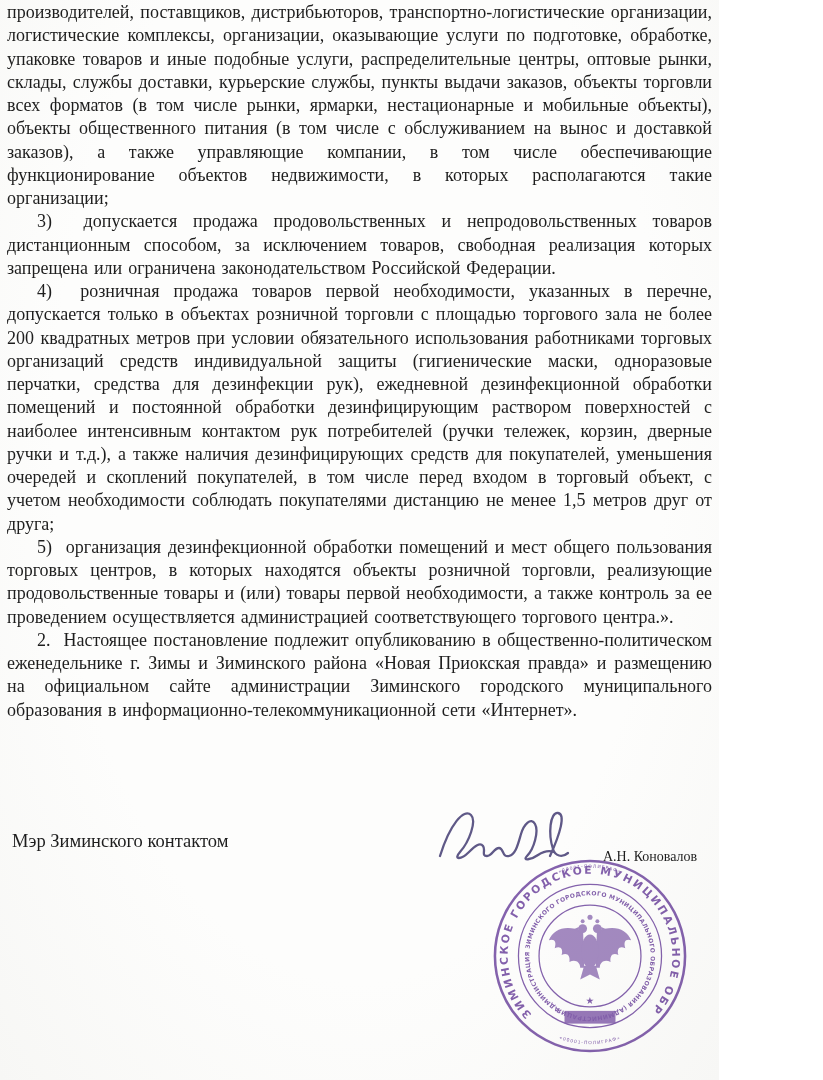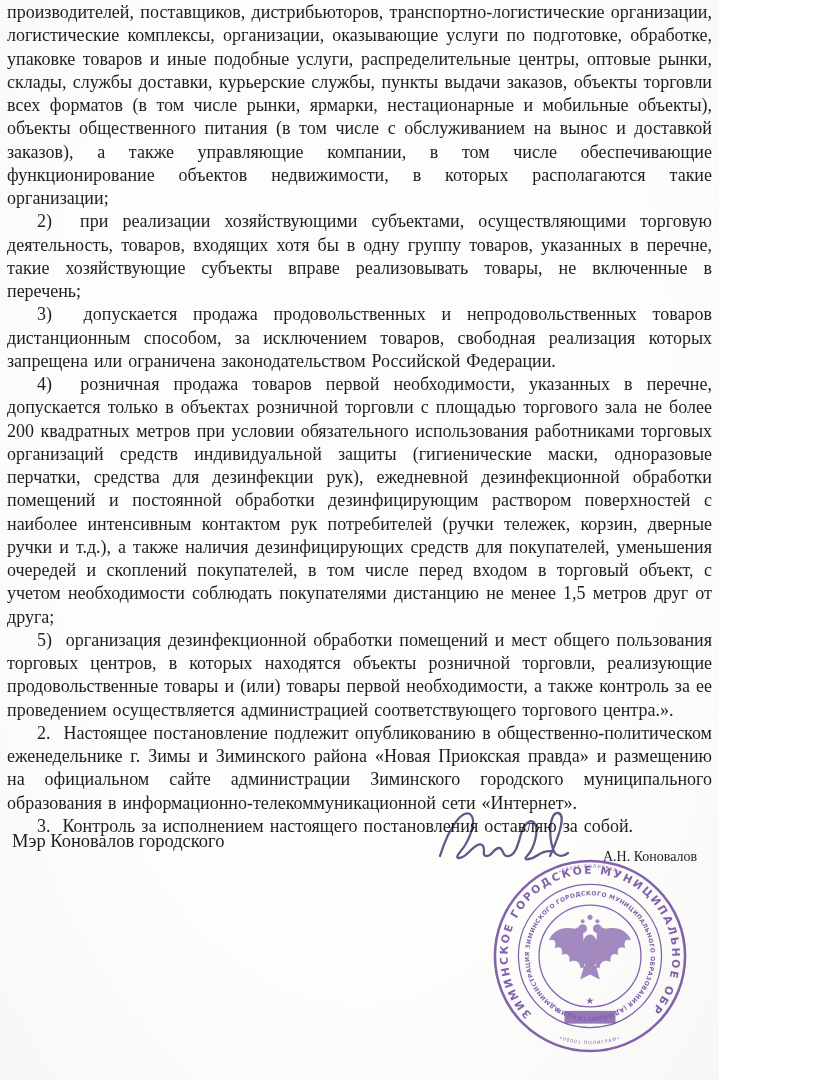--- a/index.html
+++ b/index.html
@@ -45,30 +45,28 @@
   .arms{fill:#7b55a8; opacity:.74;}
   .banner{fill:#7b55a8; opacity:.85;}
 </style>
 </head>
 <body>
 
 <div class="page">
 
   <div class="body-text">
     <p class="cont">производителей, поставщиков, дистрибьюторов, транспортно-логистические организации, логистические комплексы, организации, оказывающие услуги по подготовке, обработке, упаковке товаров и иные подобные услуги, распределительные центры, оптовые рынки, склады, службы доставки, курьерские службы, пункты выдачи заказов, объекты торговли всех форматов (в том числе рынки, ярмарки, нестационарные и мобильные объекты), объекты общественного питания (в том числе с обслуживанием на вынос и доставкой заказов), а также управляющие компании, в том числе обеспечивающие функционирование объектов недвижимости, в которых располагаются такие организации;</p>
-    <p>2)&nbsp; при реализации хозяйствующими субъектами, осуществляющими торговую деятельность, товаров, входящих хотя бы в одну группу товаров, указанных в перечне, такие хозяйствующие субъекты вправе реализовывать товары, не включенные в перечень;</p>
     <p>3)&nbsp; допускается продажа продовольственных и непродовольственных товаров дистанционным способом, за исключением товаров, свободная реализация которых запрещена или ограничена законодательством Российской Федерации.</p>
     <p>4)&nbsp; розничная продажа товаров первой необходимости, указанных в перечне, допускается только в объектах розничной торговли с площадью торгового зала не более 200 квадратных метров при условии обязательного использования работниками торговых организаций средств индивидуальной защиты (гигиенические маски, одноразовые перчатки, средства для дезинфекции рук), ежедневной дезинфекционной обработки помещений и постоянной обработки дезинфицирующим раствором поверхностей с наиболее интенсивным контактом рук потребителей (ручки тележек, корзин, дверные ручки и т.д.), а также наличия дезинфицирующих средств для покупателей, уменьшения очередей и скоплений покупателей, в том числе перед входом в торговый объект, с учетом необходимости соблюдать покупателями дистанцию не менее 1,5 метров друг от друга;</p>
     <p>5)&nbsp; организация дезинфекционной обработки помещений и мест общего пользования торговых центров, в которых находятся объекты розничной торговли, реализующие продовольственные товары и (или) товары первой необходимости, а также контроль за ее проведением осуществляется администрацией соответствующего торгового центра.».</p>
     <p>2.&nbsp; Настоящее постановление подлежит опубликованию в общественно-политическом еженедельнике г. Зимы и Зиминского района «Новая Приокская правда» и размещению на официальном сайте администрации Зиминского городского муниципального образования в информационно-телекоммуникационной сети «Интернет».</p>
-    <p>3.&nbsp; Контроль за исполнением настоящего постановления оставляю за собой.</p>
   </div>
 
   <div class="mayor-title">
-    <div>Мэр Коновалов городского</div>
+    <div>Мэр Зиминского контактом</div>
   </div>
 
   <svg class="autograph" viewBox="0 0 142 66" xmlns="http://www.w3.org/2000/svg">
     <g fill="none" stroke="#4a4379" stroke-width="2.3" stroke-linecap="round" opacity=".88">
       <path d="M4 52 C 14 20 28 4 35 11 C 41 17 33 38 24 48 C 17 56 25 56 33 48
                C 39 42 44 38 47 42 C 50 46 45 52 51 52 C 56 52 58 44 63 44
                C 68 44 66 54 73 52 C 80 50 82 40 85 30 C 88 20 95 13 99 20
                C 103 27 98 45 91 52 C 86 57 95 56 102 51 C 108 47 113 46 118 48"></path>
       <path d="M114 52 C 124 30 130 10 122 9 C 114 8 112 30 117 45 C 119 52 126 54 132 49"></path>
     </g>

